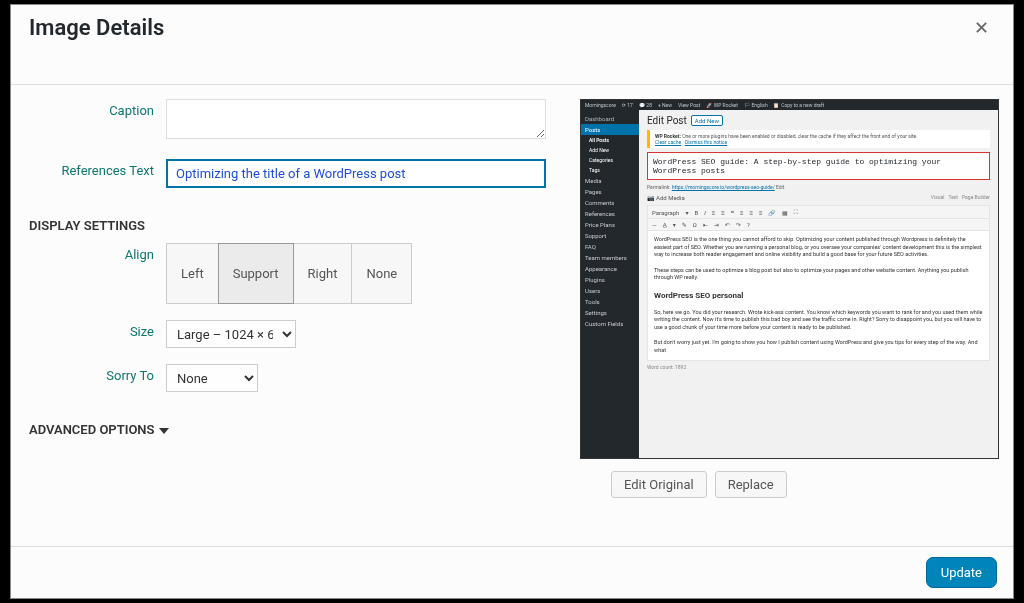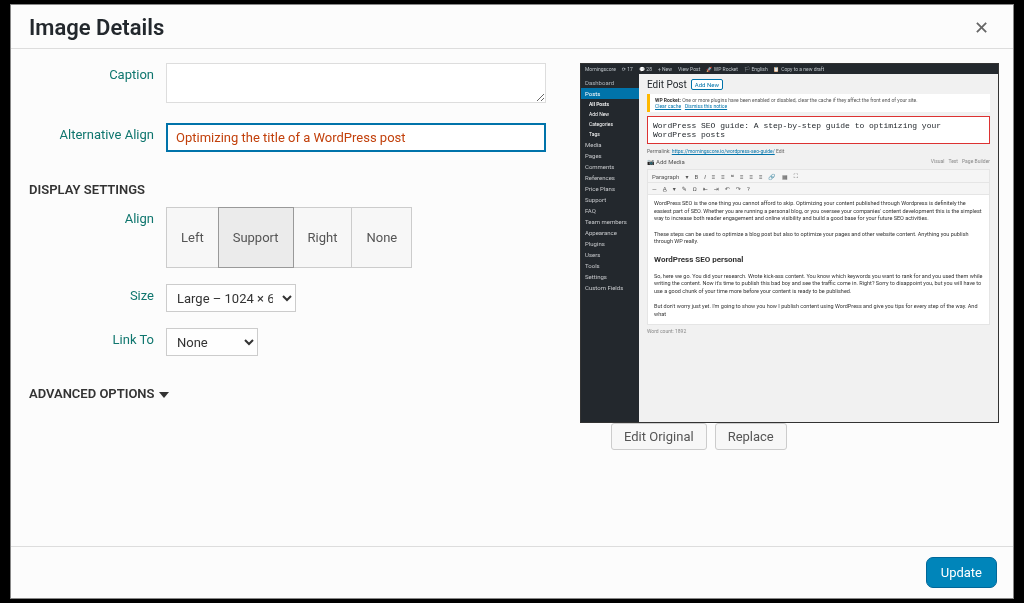--- a/index.html
+++ b/index.html
@@ -19,20 +19,21 @@
       position: absolute;
       top: 4px;
       left: 10px;
       right: 10px;
       bottom: 4px;
       background: #fcfcfc;
       border: 1px solid #888;
       box-shadow: 0 2px 20px rgba(0,0,0,0.4);
       display: flex;
       flex-direction: column;
+      gap: 36px;
     }
     .modal-header {
       display: flex;
       justify-content: space-between;
       align-items: center;
       padding: 10px 18px 8px;
     }
     .modal-title {
       font-size: 22px;
       font-weight: 600;
@@ -85,21 +86,21 @@
       padding: 4px 6px;
       font-size: 13px;
       resize: vertical;
       background: #fff;
     }
     input[type="text"].alt-text {
       width: 100%;
       border: 2px solid #0073aa;
       padding: 5px 8px;
       font-size: 13px;
-      color: #c2410c;
+      color: #1d4ed8;
       outline: none;
     }
     .section-heading {
       font-size: 13px;
       font-weight: 600;
       color: #333;
       padding: 14px 0 10px 18px;
     }
     .btn-group {
       display: inline-flex;
@@ -264,21 +265,21 @@
       line-height: 1.4;
       color: #333;
     }
     .wp-content b { font-size: 8px; }
     .wp-wordcount {
       font-size: 5px;
       color: #888;
       margin-top: 3px;
     }
     .preview-actions {
-      margin-top: 0;
+      margin-top: 12px;
       display: flex;
       gap: 8px;
       padding-left: 31px;
     }
     .action-btn {
       padding: 5px 12px;
       border: 1px solid #ccc;
       background: #f7f7f7;
       color: #555;
       font-size: 13px;
@@ -315,21 +316,21 @@
     <div class="settings-col">
 
       <div class="field-row">
         <div class="field-label">Caption</div>
         <div class="field-control">
           <textarea class="caption" style=""></textarea>
         </div>
       </div>
 
       <div class="field-row">
-        <div class="field-label">Alternative Align</div>
+        <div class="field-label">References Text</div>
         <div class="field-control">
           <input type="text" class="alt-text" value="Optimizing the title of a WordPress post" style="">
         </div>
       </div>
 
       <div class="section-heading">DISPLAY SETTINGS</div>
 
       <div class="field-row">
         <div class="field-label">Align</div>
         <div class="field-control">
@@ -345,21 +346,21 @@
       <div class="field-row">
         <div class="field-label">Size</div>
         <div class="field-control">
           <select class="size-select">
             <option>Large – 1024 × 667</option>
           </select>
         </div>
       </div>
 
       <div class="field-row">
-        <div class="field-label">Link To</div>
+        <div class="field-label">Sorry To</div>
         <div class="field-control">
           <select class="linkto-select">
             <option>None</option>
           </select>
         </div>
       </div>
 
       <div class="advanced-toggle">
         <span>ADVANCED OPTIONS</span><span class="caret-down"></span>
       </div>

